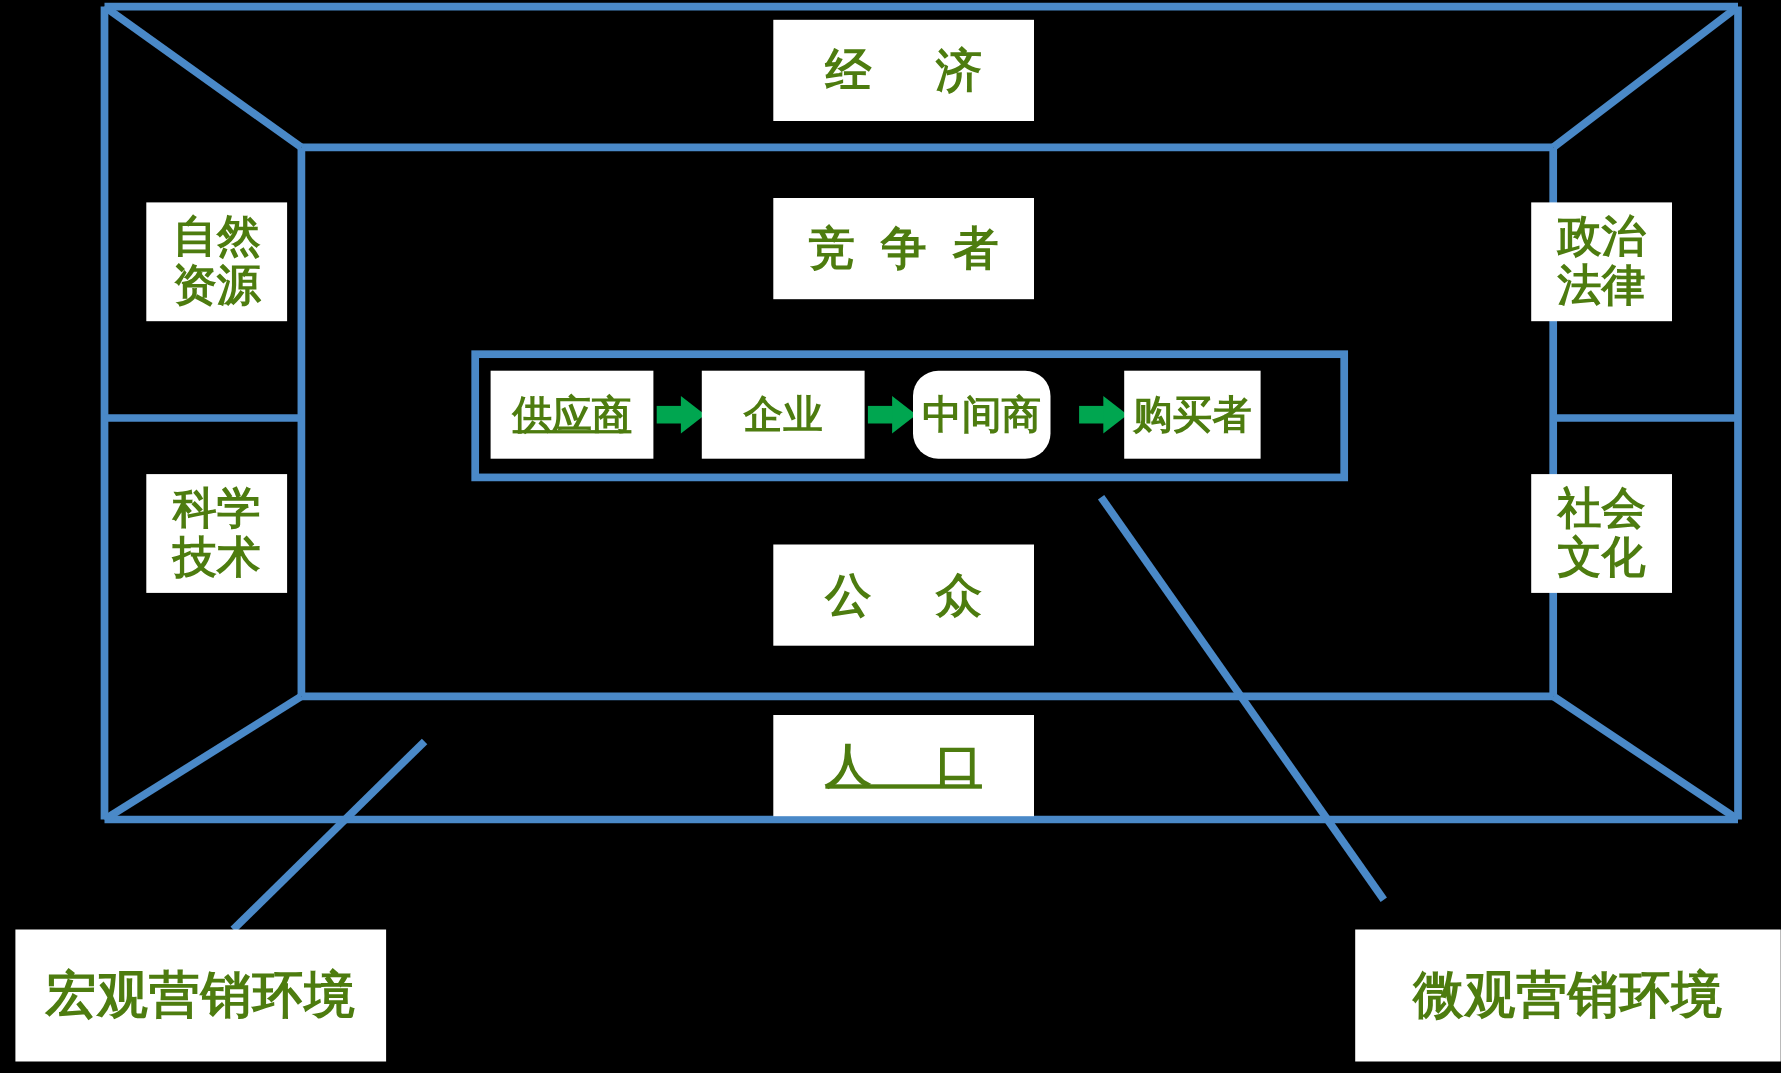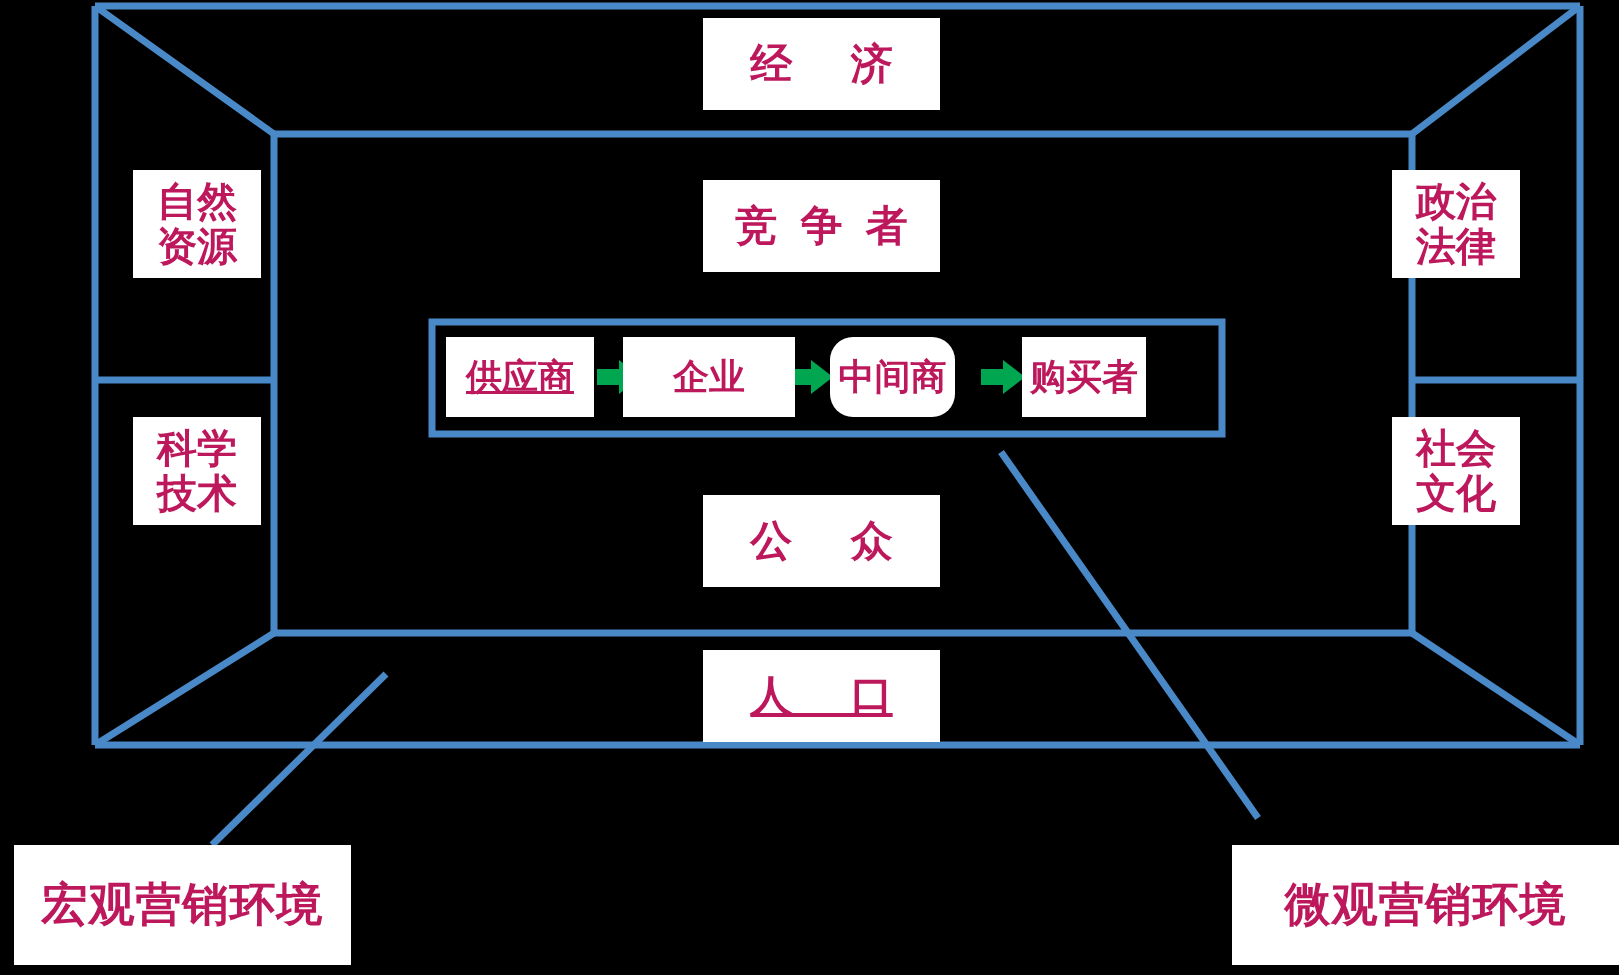--- a/index.html
+++ b/index.html
@@ -20,36 +20,37 @@
   #frame-svg {
     position: absolute;
     left: 0;
     top: 0;
     width: 1619px;
     height: 975px;
   }
   .box {
     position: absolute;
     background: #ffffff;
-    color: #be185d;
+    color: #4d7c0f;
     display: flex;
     align-items: center;
     justify-content: center;
     text-align: center;
     font-weight: bold;
     line-height: 1.12;
     box-sizing: border-box;
     white-space: pre;
   }
   
   .side-cell {
     width: 128px;
     height: 108px;
     font-size: 40px;
     letter-spacing: 0px;
+    margin-top: 14px;
   }
   #cell-natural   { left: 133px; top: 170px; }
   #cell-tech      { left: 133px; top: 417px; }
   #cell-politics  { left: 1392px; top: 170px; }
   #cell-social    { left: 1392px; top: 417px; }
 
   
   .wide-cell {
     width: 237px;
     height: 92px;
@@ -61,21 +62,21 @@
   #cell-population { left: 703px; top: 650px; text-decoration: underline; }
 
   
   .chain-cell {
     height: 80px;
     top: 337px;
     font-size: 36px;
     padding: 0 6px;
   }
   #cell-supplier     { left: 446px;  width: 148px; text-decoration: underline; }
-  #cell-enterprise   { left: 623px;  width: 172px; }
+  #cell-enterprise   { left: 638px;  width: 148px; }
   #cell-distributor  { left: 830px;  width: 125px; border-radius: 23px; }
   #cell-buyer        { left: 1022px; width: 124px; }
 
   
   .callout {
     height: 120px;
     font-size: 46px;
     letter-spacing: 1px;
   }
   #callout-macro { left: 14px;   top: 845px; width: 337px; }

